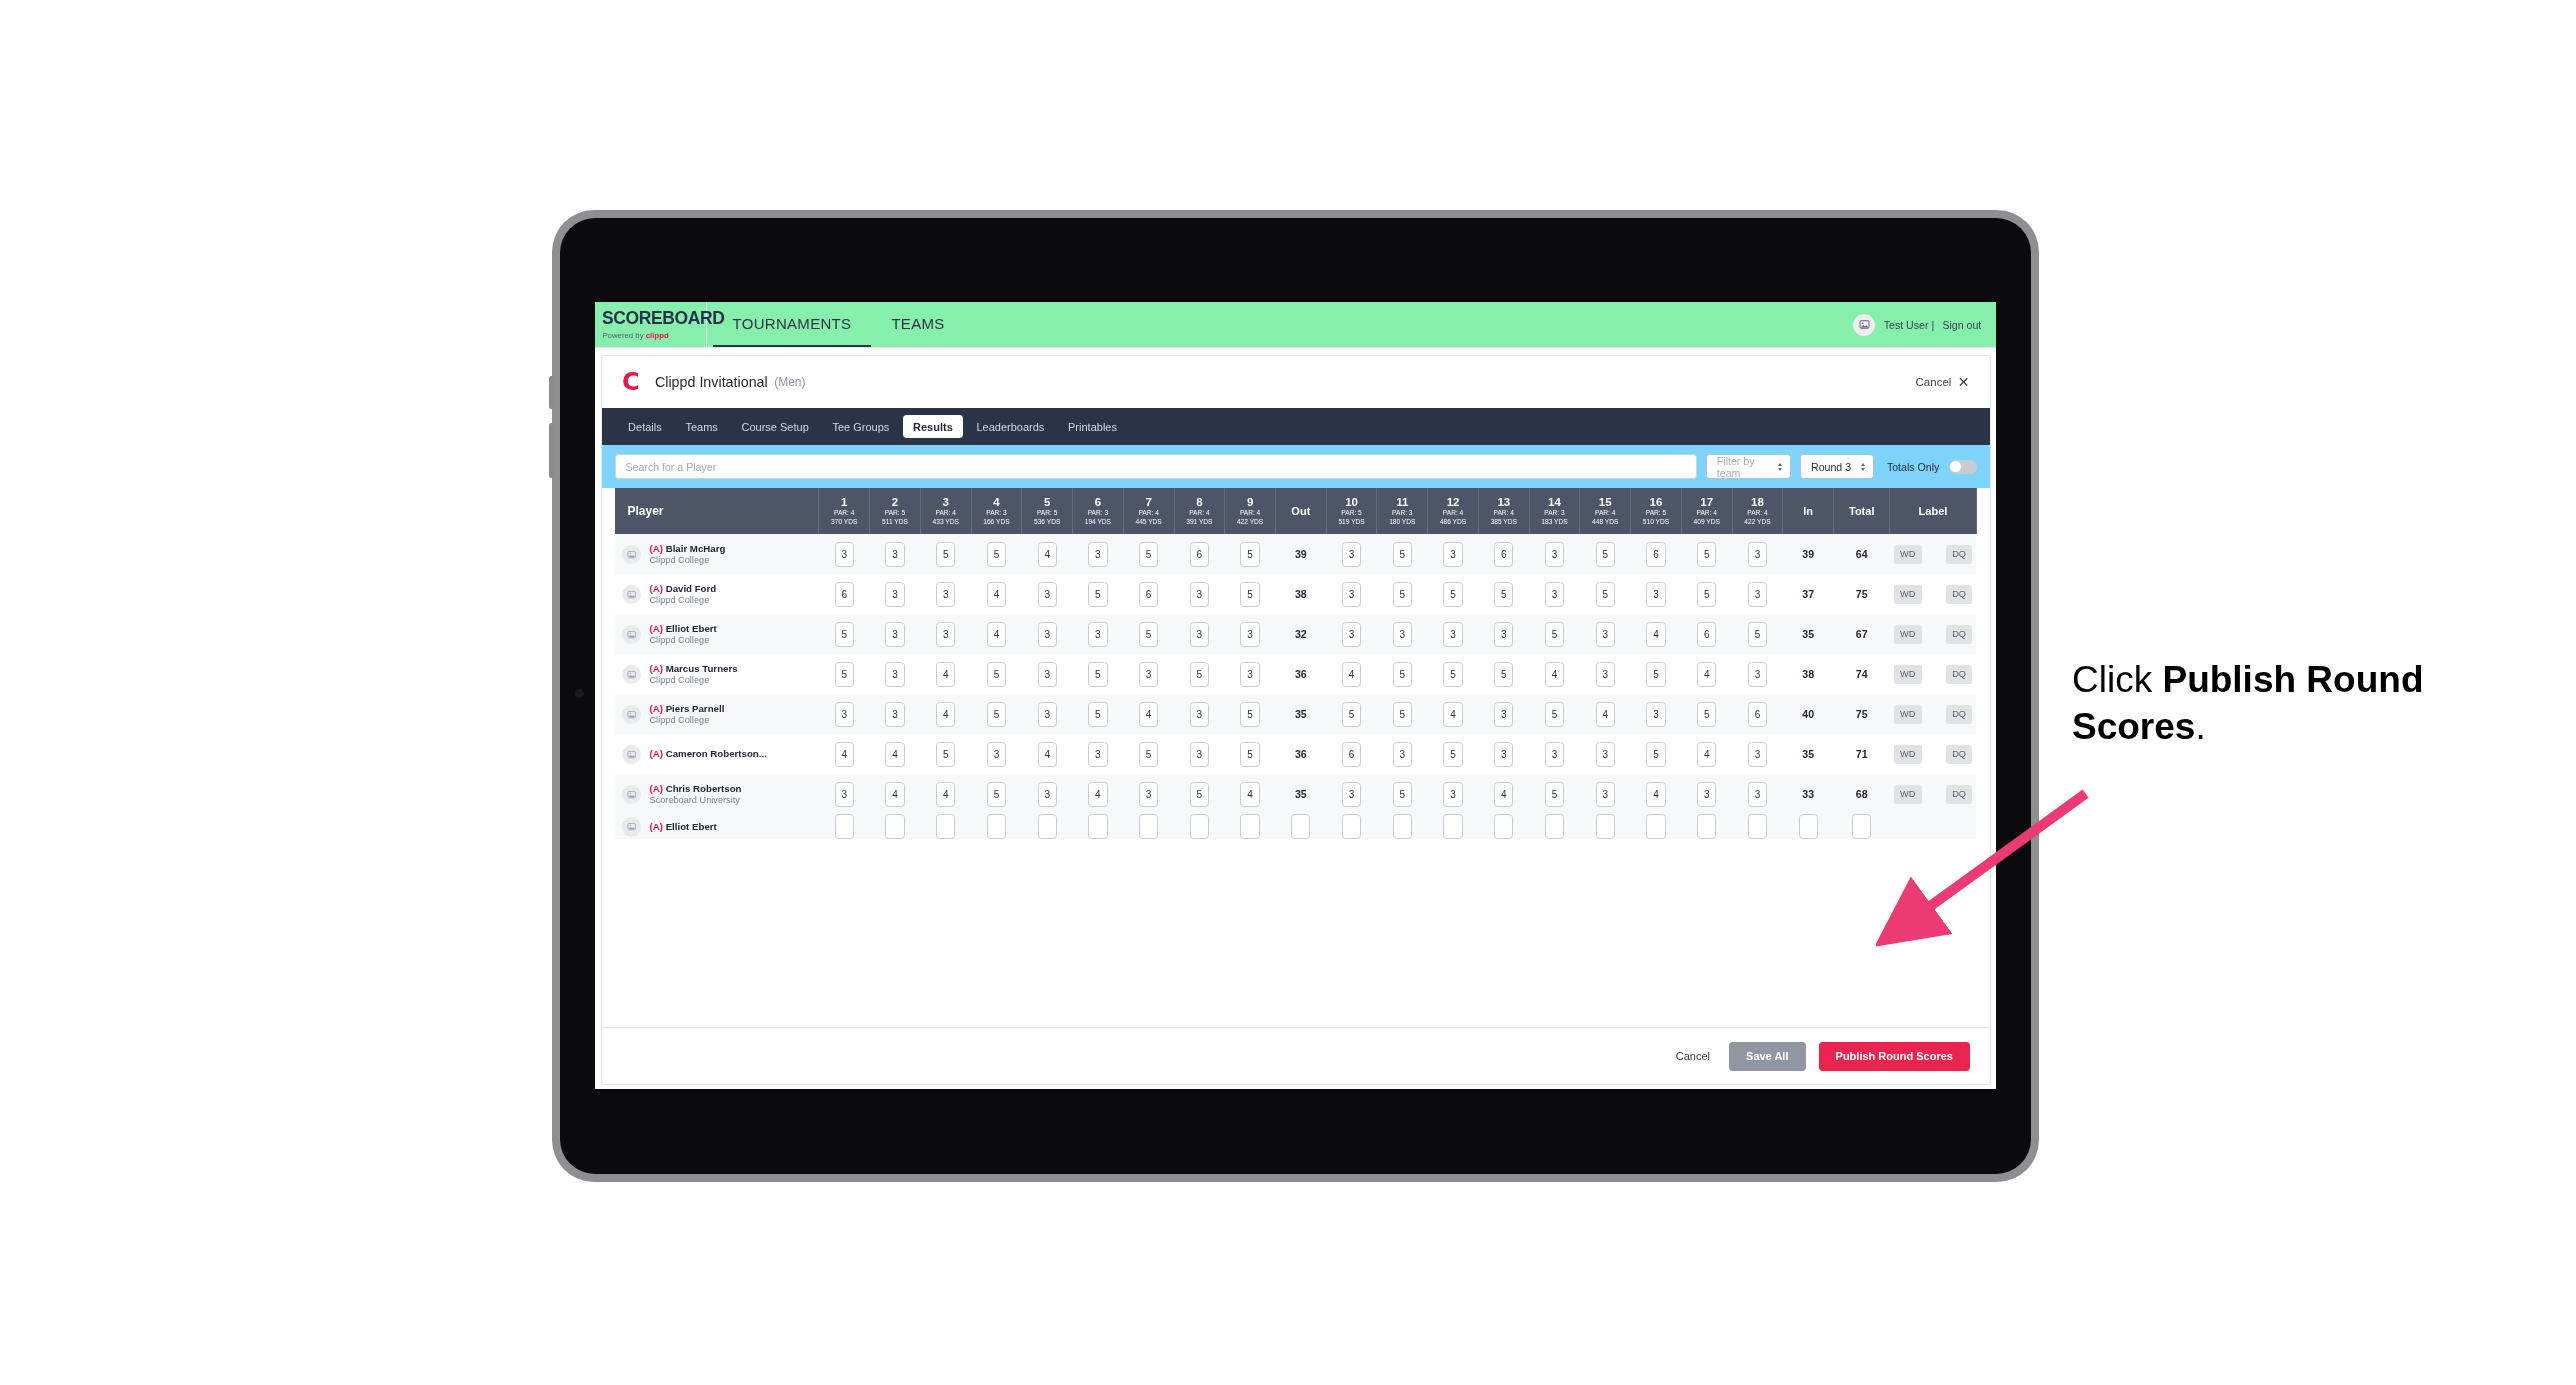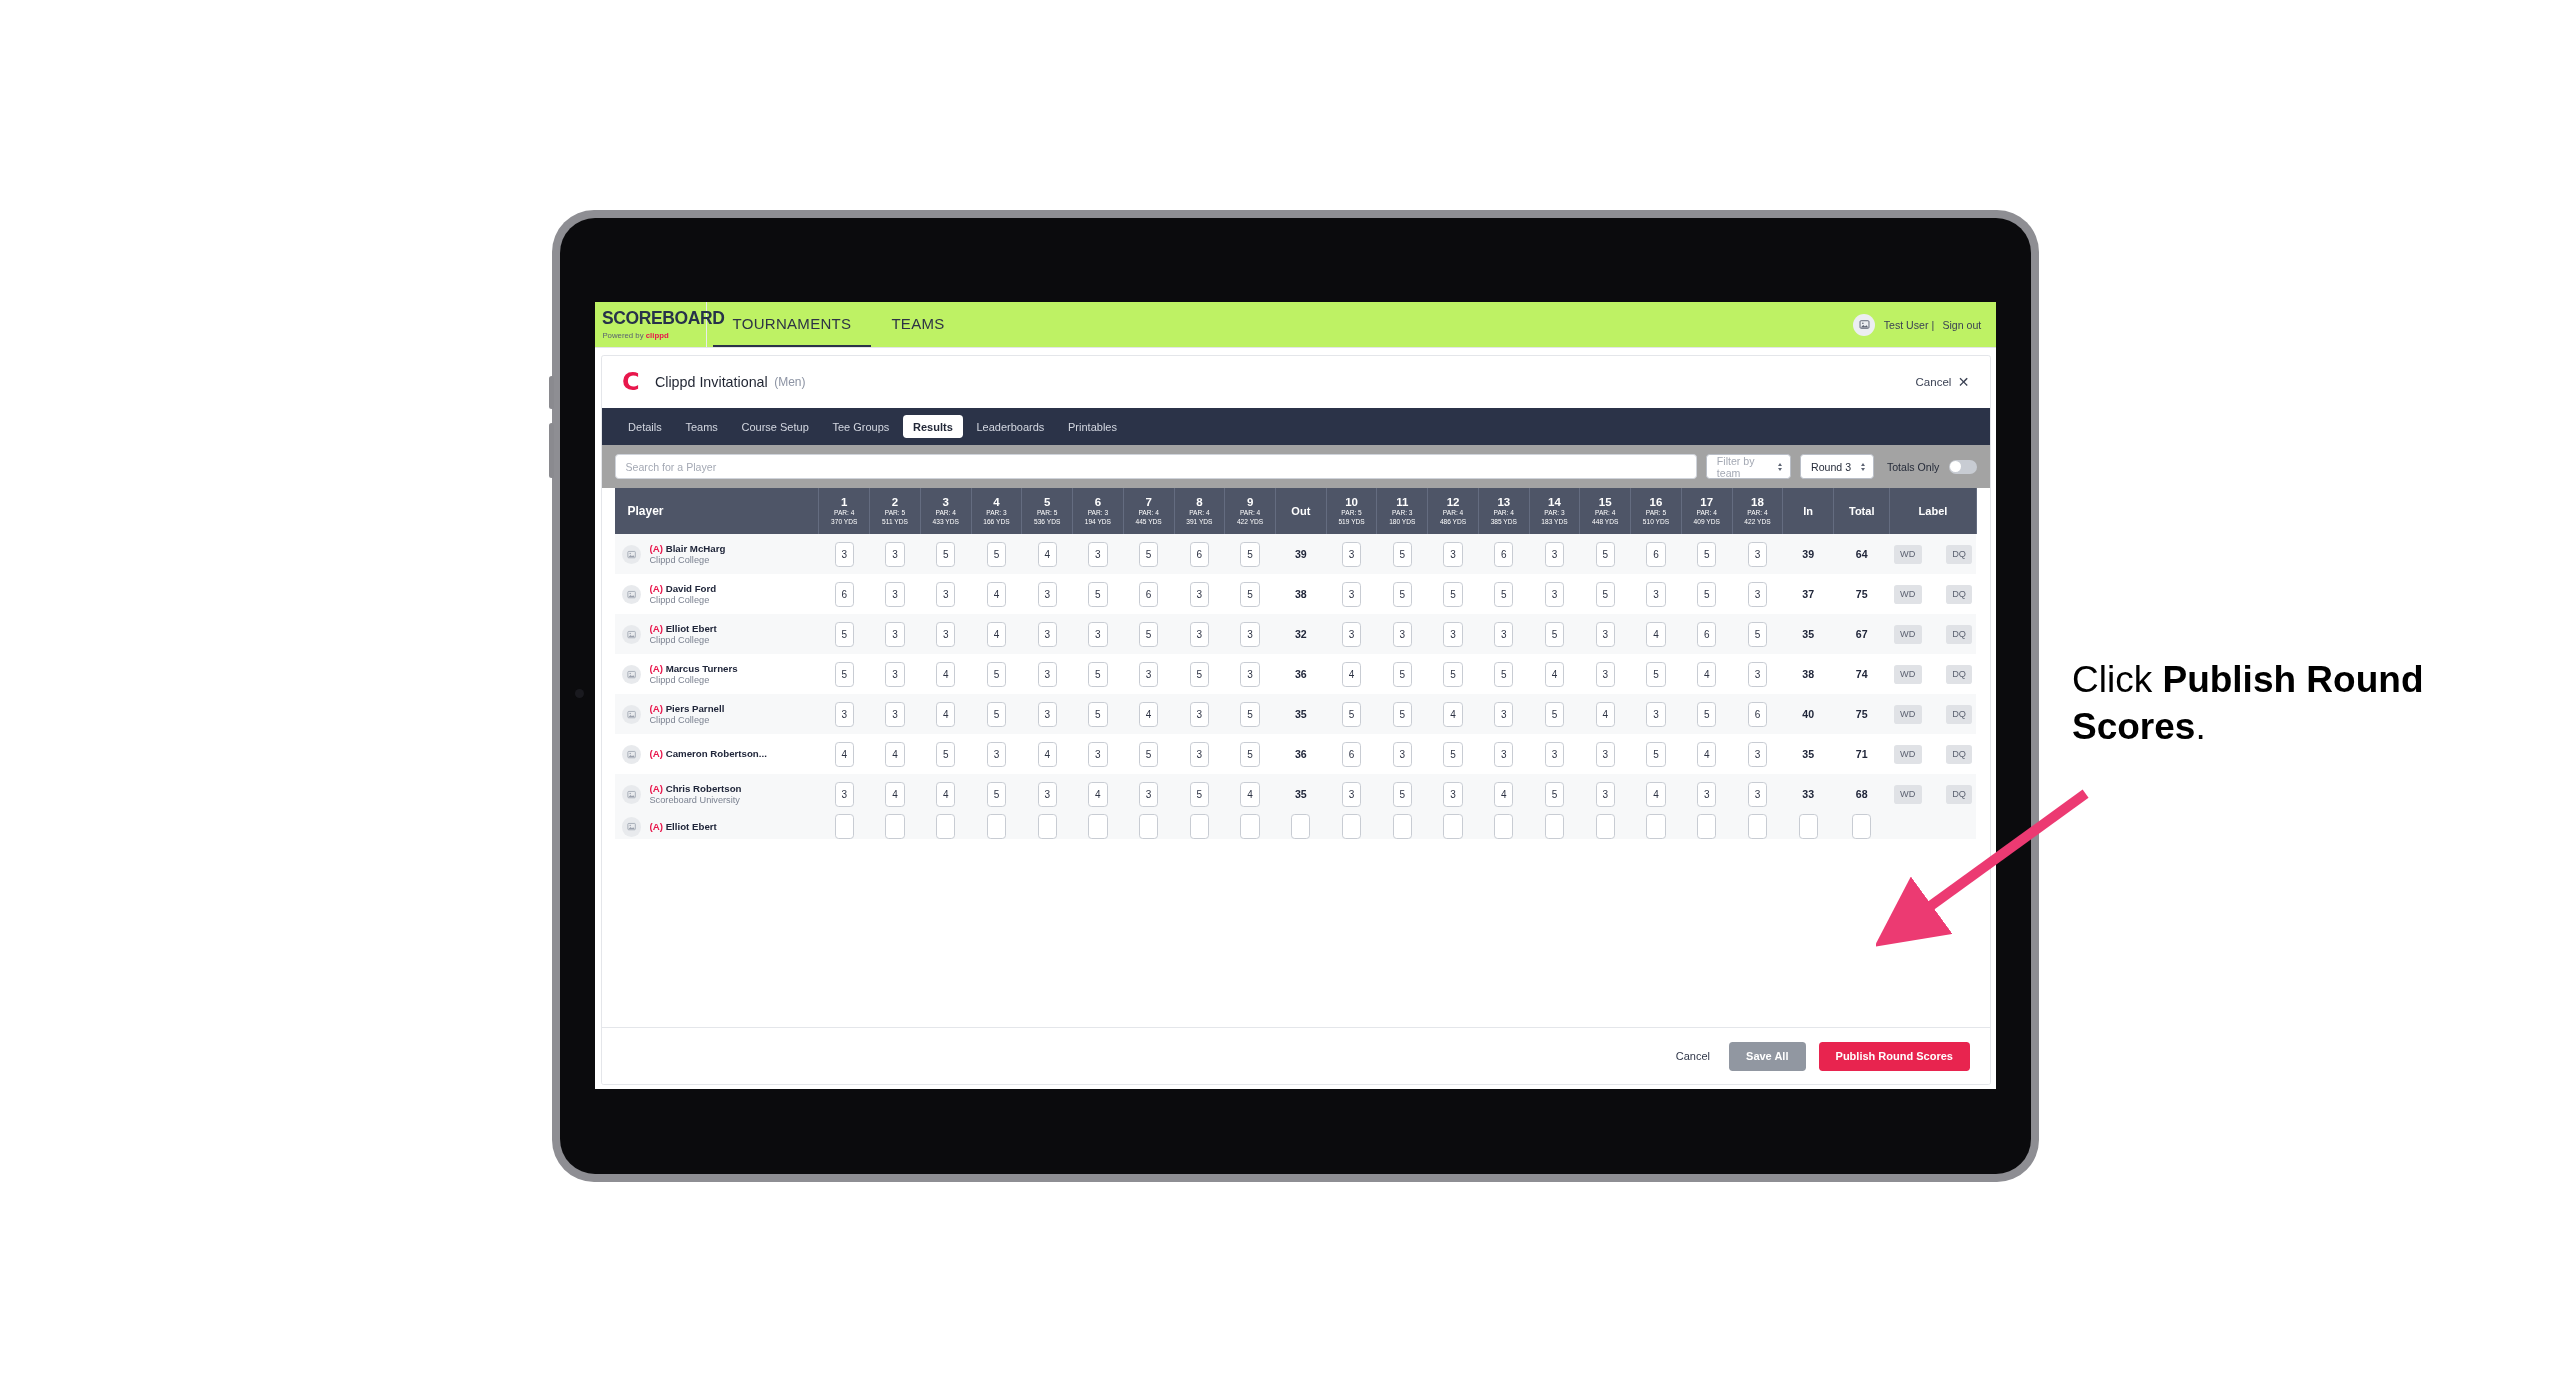--- a/index.html
+++ b/index.html
@@ -40,21 +40,21 @@
   .btn-vol1 { left:-2.8px; top:166px; width:4.6px; height:33px; }
   .btn-vol2 { left:-2.8px; top:213px; width:4.6px; height:55px; }
   .cam-dot {
     position:absolute; left:14.7px; top:471px;
     width:9.2px; height:9.2px; border-radius:50%;
     background:#1a1a1f;
   }
 
   
   .topbar {
-    height:46px; background:#bef264;
+    height:46px; background:#86efac;
     display:flex; align-items:stretch;
     border-bottom:0.9px solid #e3e5e8;
     position:relative;
   }
   .brand {
     width:112px; padding-left:7.4px;
     display:flex; flex-direction:column; justify-content:center;
     border-right:0.9px solid #e9ebee;
   }
   .brand-word {
@@ -117,21 +117,21 @@
   }
   .subnav-item {
     font-size:11px; color:#d3d7e0; padding:5.5px 10px;
     border-radius:3.7px; cursor:pointer; white-space:nowrap;
   }
   .subnav-item.active { background:#ffffff; color:#222838; font-weight:bold; }
 
   
   .toolbar {
     height:43px; display:flex; align-items:center;
-    padding:0 13px; gap:9.2px; background:#a3a3a3;
+    padding:0 13px; gap:9.2px; background:#7dd3fc;
   }
   .search-box {
     flex:1; height:25px; border:0.9px solid #cfd3da; border-radius:3.7px;
     display:flex; align-items:center; padding:0 10px;
     font-size:10.6px; color:#a4a9b4; background:#fff;
   }
   .select-box {
     height:25px; border:0.9px solid #b9bec7; border-radius:3.7px;
     display:flex; align-items:center; gap:3px; padding:0 8.3px 0 10px;
     font-size:10.6px; background:#fff; cursor:pointer;

